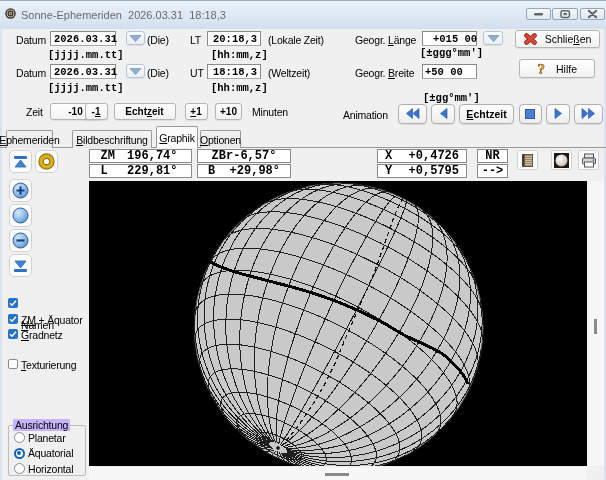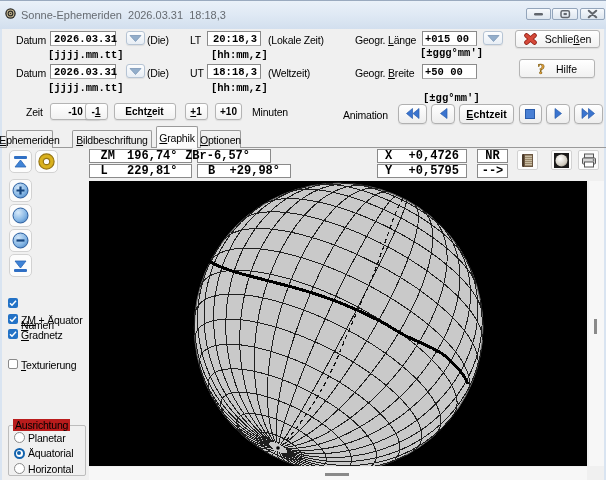--- a/index.html
+++ b/index.html
@@ -45,21 +45,21 @@
 <div class="drop" style="left:126px;top:31px;width:19px;height:14px;">
     <svg width="13" height="7">
       <path d="M1 0.5 L12 0.5 L6.5 6.5 Z" fill="#93aecb" stroke="#7c97b6" stroke-width="0.8"></path>
     </svg>
   </div>
 <div class="lbl" style="left:147px;top:34px;">(Die)</div>
 <div class="lbl" style="left:190px;top:34px;">LT</div>
 <div class="field" style="left:207px;top:31px;width:54px;height:15px;padding-left:5px;">20:18,3</div>
 <div class="lbl" style="left:268px;top:34px;">(Lokale Zeit)</div>
 <div class="lbl" style="left:355px;top:34px;">Geogr. <u>L</u>änge</div>
-<div class="field" style="left:422px;top:31px;width:55px;height:15px;padding-left:2px;">+015 00</div>
+<div class="field" style="left:422px;top:31px;width:55px;height:15px;padding-left:10px;">+015 00</div>
 <div class="drop" style="left:483px;top:31px;width:20px;height:14px;">
     <svg width="13" height="7">
       <path d="M1 0.5 L12 0.5 L6.5 6.5 Z" fill="#93aecb" stroke="#7c97b6" stroke-width="0.8"></path>
     </svg>
   </div>
 <div class="btn" style="left:515px;top:30px;width:85px;height:18px;font-weight:normal;font-size:10.5px;">
 <svg width="13" height="12" style="margin-right:8px">
       <path d="M2.5 2.5 L10.5 9.5 M10.5 2.5 L2.5 9.5" stroke="#8f1d12" stroke-width="4.6" stroke-linecap="round"></path>
       <path d="M2.5 2.5 L10.5 9.5 M10.5 2.5 L2.5 9.5" stroke="#d5493a" stroke-width="3" stroke-linecap="round"></path>
     </svg>Schlie<u>ß</u>en</div>
@@ -151,21 +151,21 @@
     </svg>
   </div>
 <div class="rfield" style="left:88.5px;top:149px;width:103px;height:14px;padding:0 13px 0 11px;justify-content:space-between;">
     <span>ZM</span>
     <span>196,74°</span>
   </div>
 <div class="rfield" style="left:88.5px;top:164px;width:103px;height:14px;padding:0 13px 0 11px;justify-content:space-between;">
     <span>L</span>
     <span>229,81°</span>
   </div>
-<div class="rfield" style="left:197px;top:149px;width:74px;height:14px;padding:0 20px;justify-content:flex-end;">
+<div class="rfield" style="left:197px;top:149px;width:94px;height:14px;padding:0 20px;justify-content:center;">
     <span>ZBr</span>
     <span>-6,57°</span>
   </div>
 <div class="rfield" style="left:197px;top:164px;width:94px;height:14px;padding:0 10px;justify-content:space-between;">
     <span>B</span>
     <span>+29,98°</span>
   </div>
 <div class="rfield" style="left:377px;top:149px;width:90px;height:14px;padding:0 7px;justify-content:space-between;">
     <span>X</span>
     <span>+0,4726</span>
@@ -282,21 +282,21 @@
 <div class="abs" style="left:8px;top:329px;width:10px;height:10px;background:#2372c6;border-radius:2px;">
     <svg width="10" height="10" style="position:absolute;left:0;top:0;">
       <path d="M2 5.2 L4 7.2 L8 2.8" fill="none" stroke="#fff" stroke-width="1.5"></path>
     </svg>
   </div>
 <div class="lbl" style="left:21px;top:329px;"><u>G</u>radnetz</div>
 <div class="abs" style="left:8px;top:359px;width:10px;height:10px;background:#fff;border:1px solid #8a8a8a;border-radius:2px;"></div>
 <div class="lbl" style="left:21px;top:359px;"><u>T</u>exturierung</div>
 
 <div class="abs" style="left:8px;top:425px;width:78px;height:51px;border:1px solid #bcbcbc;border-radius:2px;"></div>
-<div class="lbl" style="left:13px;top:419px;background:#b91c1c;padding:0 2px;">Ausrichtung</div>
+<div class="lbl" style="left:13px;top:419px;background:#c4b5fd;padding:0 2px;">Ausrichtung</div>
 <div class="abs" style="left:13.5px;top:432px;width:11px;height:11px;border:1px solid #8a8a8a;border-radius:50%;background:#fff;"></div>
 <div class="lbl" style="left:28px;top:432px;">Planetar</div>
 <div class="abs" style="left:13.5px;top:447.5px;width:11px;height:11px;border:2px solid #1262ad;border-radius:50%;background:#fff;">
     <div style="position:absolute;left:1.5px;top:1.5px;width:4px;height:4px;border-radius:50%;background:#1262ad;"></div>
   </div>
 <div class="lbl" style="left:28px;top:447px;">Äquatorial</div>
 <div class="abs" style="left:13.5px;top:463px;width:11px;height:11px;border:1px solid #8a8a8a;border-radius:50%;background:#fff;"></div>
 <div class="lbl" style="left:28px;top:463px;">Horizontal</div>
 
 </body></html>

